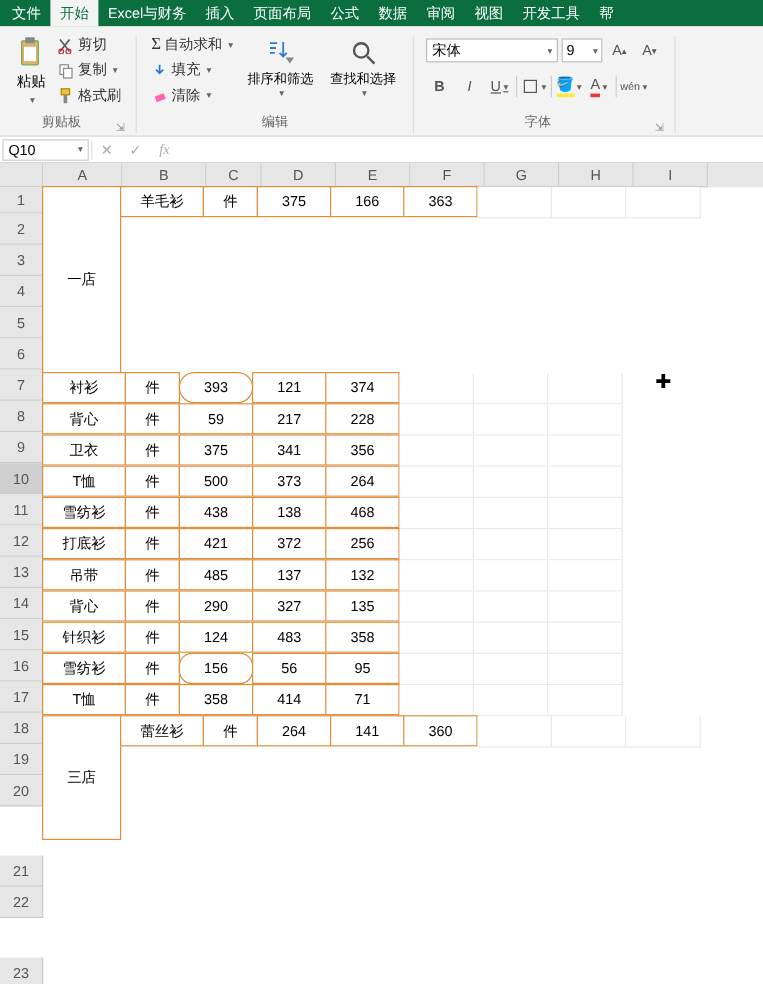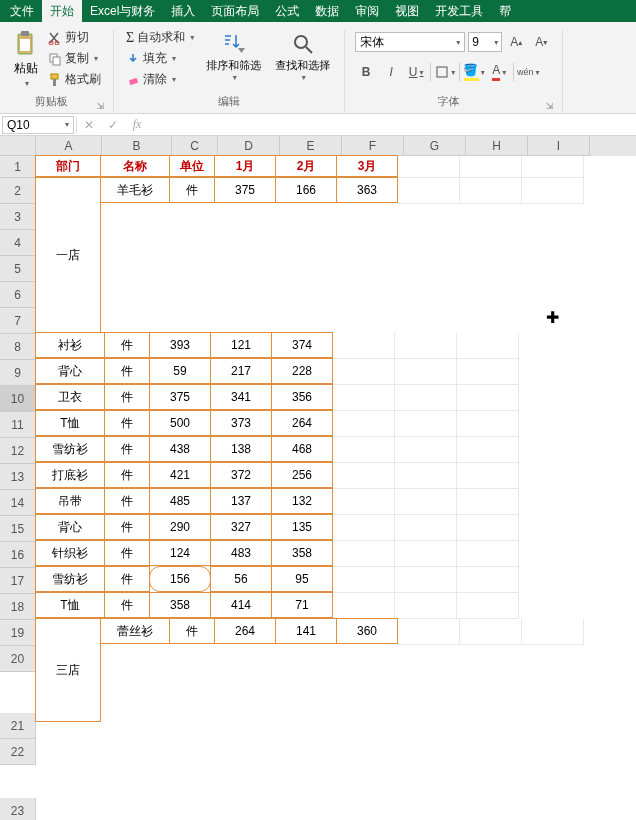--- a/index.html
+++ b/index.html
@@ -283,45 +283,34 @@
       <div class="row-h" style="height: 26px;">20</div>
       <div class="row-h" style="height: 26px; margin-top: 41px;">21</div>
       <div class="row-h" style="height: 26px;">22</div>
       <div class="row-h" style="height: 26px; margin-top: 33px;">23</div>
       <div class="row-h" style="height: 26px;">24</div>
       <div class="row-h" style="height: 26px;">25</div>
       <div class="row-h" style="height: 26px;">26</div>
     </div>
   <div class="grid-body" id="gridbody">
       <div class="grid-row">
-        <div class="cell cA data-cell header-cell" style="width: 66px; height: 22px;">部门</div>
-        <div class="cell cB data-cell header-cell" style="width: 70px; height: 22px;">名称</div>
-        <div class="cell cC data-cell header-cell" style="width: 46px; height: 22px;">单位</div>
-        <div class="cell cD data-cell header-cell" style="width: 62px; height: 22px;">1月</div>
-        <div class="cell cE data-cell header-cell" style="width: 62px; height: 22px;">2月</div>
-        <div class="cell cF data-cell header-cell" style="width: 62px; height: 22px;">3月</div>
-        <div class="cell cG" style="width: 62px; height: 22px;"></div>
-        <div class="cell cH" style="width: 62px; height: 22px;"></div>
-        <div class="cell cI" style="width: 62px; height: 22px;"></div>
-      </div>
-      <div class="grid-row">
         <div class="cell cA data-cell dept-cell" style="width: 66px; height: 156px;">一店</div>
         <div class="cell cB data-cell" style="width: 70px; height: 26px;">羊毛衫</div>
         <div class="cell cC data-cell" style="width: 46px; height: 26px;">件</div>
         <div class="cell cD data-cell" style="width: 62px; height: 26px;">375</div>
         <div class="cell cE data-cell" style="width: 62px; height: 26px;">166</div>
         <div class="cell cF data-cell" style="width: 62px; height: 26px;">363</div>
         <div class="cell cG" style="width: 62px; height: 26px;"></div>
         <div class="cell cH" style="width: 62px; height: 26px;"></div>
         <div class="cell cI" style="width: 62px; height: 26px;"></div>
       </div>
       <div class="grid-row">
         <div class="cell cB data-cell" style="width: 70px; height: 26px;">衬衫</div>
         <div class="cell cC data-cell" style="width: 46px; height: 26px;">件</div>
-        <div class="cell cD data-cell" style="width: 62px; height: 26px;">393</div>
+        <div class="cell cD data-cell" style="width: 62px; height: 26px; border-radius: 13px;">393</div>
         <div class="cell cE data-cell" style="width: 62px; height: 26px;">121</div>
         <div class="cell cF data-cell" style="width: 62px; height: 26px;">374</div>
         <div class="cell cG" style="width: 62px; height: 26px;"></div>
         <div class="cell cH" style="width: 62px; height: 26px;"></div>
         <div class="cell cI" style="width: 62px; height: 26px;"></div>
       </div>
       <div class="grid-row">
         <div class="cell cB data-cell" style="width: 70px; height: 26px;">背心</div>
         <div class="cell cC data-cell" style="width: 46px; height: 26px;">件</div>
         <div class="cell cD data-cell" style="width: 62px; height: 26px;">59</div>

